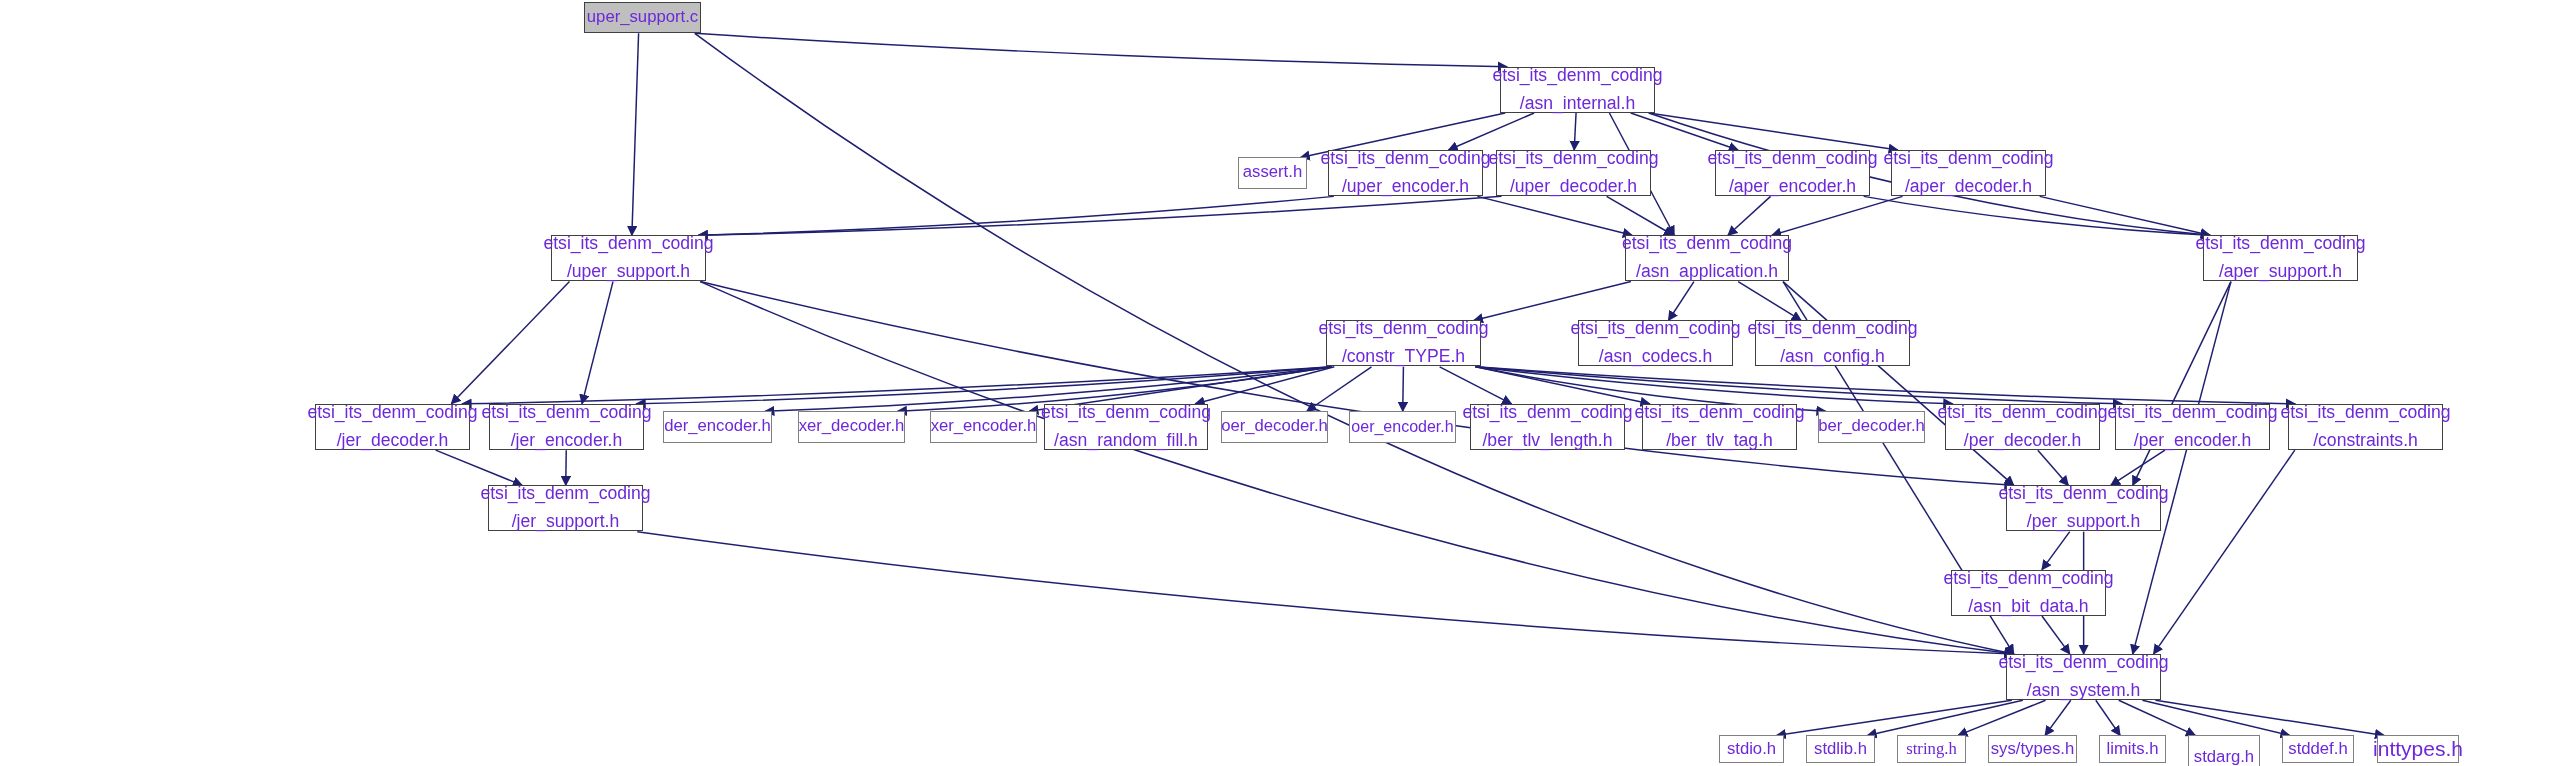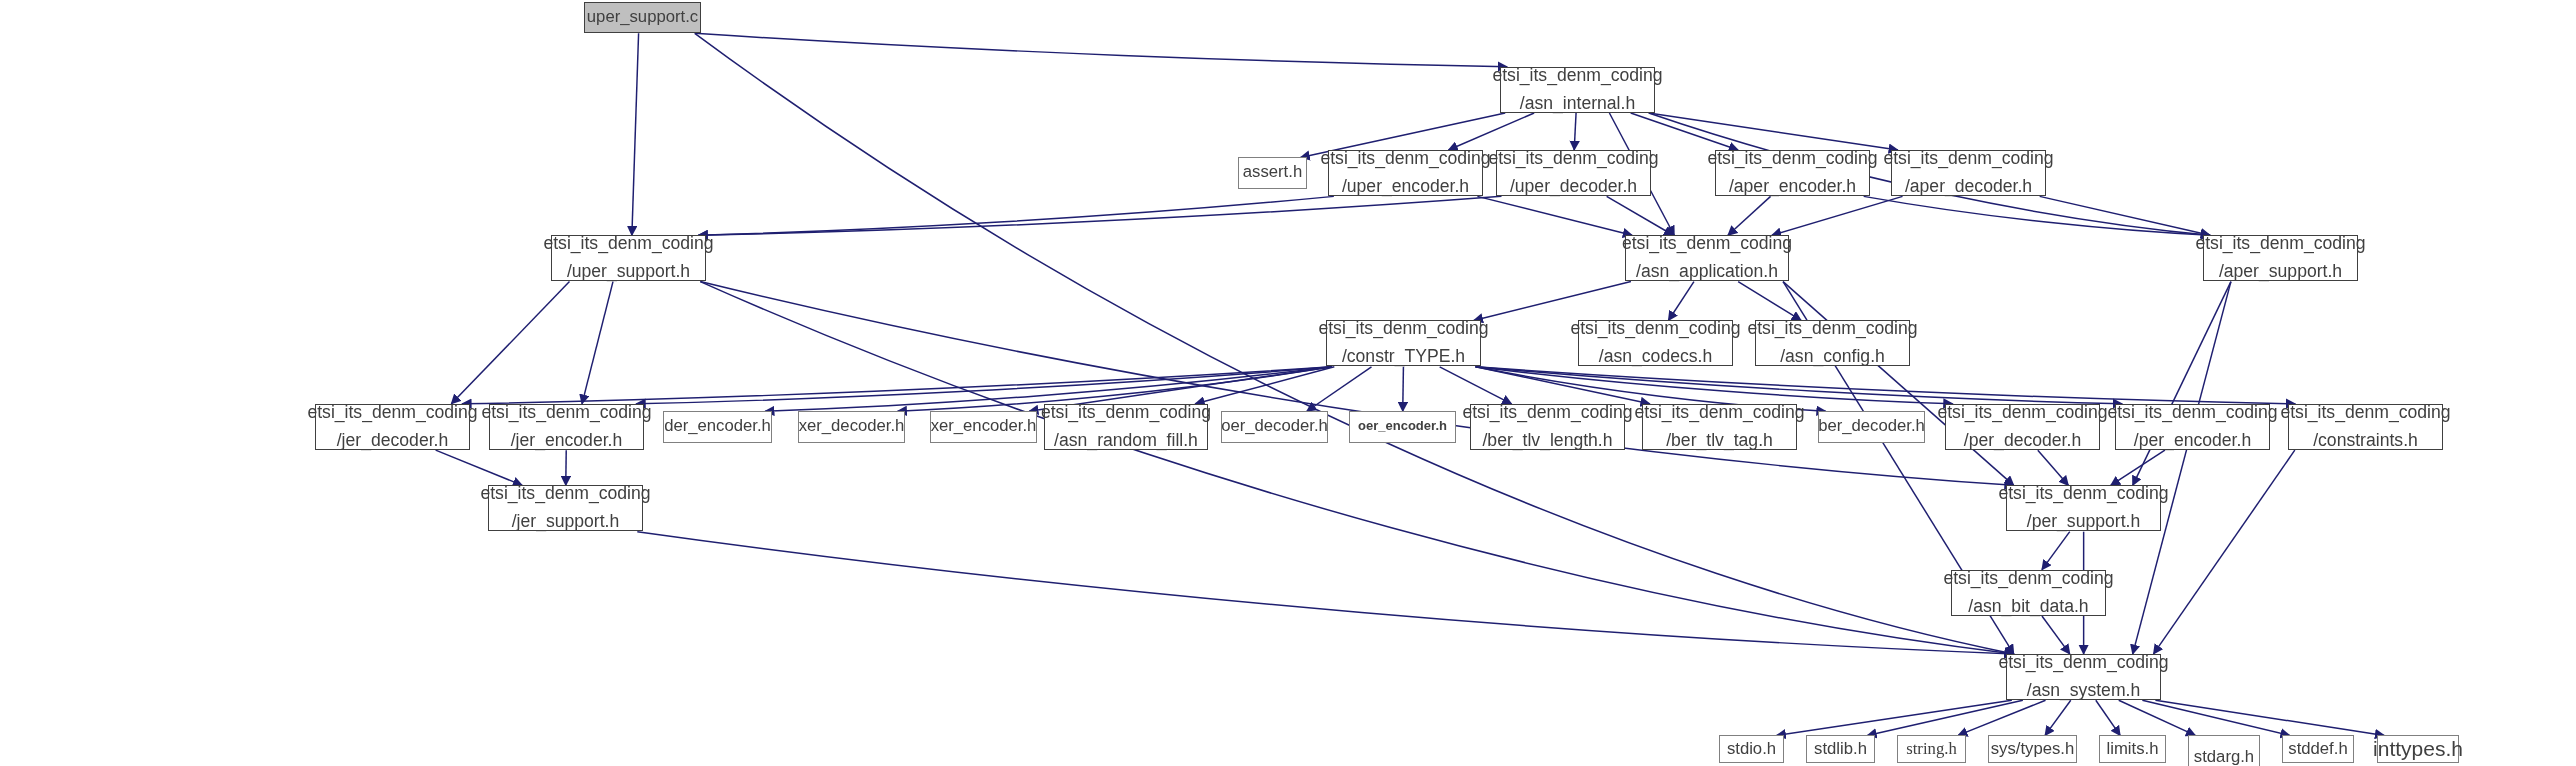--- a/index.html
+++ b/index.html
@@ -16,21 +16,21 @@
   .node{
     position:absolute;
     box-sizing:border-box;
     display:flex;
     flex-direction:column;
     align-items:center;
     justify-content:center;
     text-align:center;
     background:#ffffff;
     border:0.9px solid #808080;
-    color:#404040;
+    color:#6d28d9;
     font-size:17.6px;
     line-height:1.12;
     white-space:pre;
     z-index:5;
   }
   .node.dark{border:1.9px solid #404040;gap:8px;}
   .node.root{background:#bfbfbf;border:1.9px solid #404040;}
   .node .l1,.node .l2{display:block;}
 </style>
 </head>
@@ -120,21 +120,21 @@
       <div class="node dark" style="left: 1326px; top: 320px; width: 155px; height: 46px;"><span class="l1">etsi_its_denm_coding</span><span class="l2">/constr_TYPE.h</span></div>
       <div class="node dark" style="left: 1578px; top: 320px; width: 155px; height: 46px;"><span class="l1">etsi_its_denm_coding</span><span class="l2">/asn_codecs.h</span></div>
       <div class="node dark" style="left: 1755px; top: 320px; width: 155px; height: 46px;"><span class="l1">etsi_its_denm_coding</span><span class="l2">/asn_config.h</span></div>
       <div class="node dark" style="left: 315px; top: 404px; width: 155px; height: 46px;"><span class="l1">etsi_its_denm_coding</span><span class="l2">/jer_decoder.h</span></div>
       <div class="node dark" style="left: 489px; top: 404px; width: 155px; height: 46px;"><span class="l1">etsi_its_denm_coding</span><span class="l2">/jer_encoder.h</span></div>
       <div class="node " style="left: 663px; top: 411px; width: 109px; height: 31.5px; font-size: 16.7px;"><span class="l1">der_encoder.h</span></div>
       <div class="node " style="left: 798px; top: 411px; width: 107px; height: 31.5px; font-size: 16.7px;"><span class="l1">xer_decoder.h</span></div>
       <div class="node " style="left: 930px; top: 411px; width: 107px; height: 31.5px; font-size: 16.7px;"><span class="l1">xer_encoder.h</span></div>
       <div class="node dark" style="left: 1044px; top: 404px; width: 164px; height: 46px;"><span class="l1">etsi_its_denm_coding</span><span class="l2">/asn_random_fill.h</span></div>
       <div class="node " style="left: 1221px; top: 411px; width: 107px; height: 31.5px; font-size: 16.7px;"><span class="l1">oer_decoder.h</span></div>
-      <div class="node " style="left: 1349px; top: 411px; width: 107px; height: 31.5px; font-size: 13px; font-weight: bold;"><span class="l1">oer_encoder.h</span></div>
+      <div class="node " style="left: 1349px; top: 411px; width: 107px; height: 31.5px; font-size: 16px;"><span class="l1">oer_encoder.h</span></div>
       <div class="node dark" style="left: 1470px; top: 404px; width: 155px; height: 46px;"><span class="l1">etsi_its_denm_coding</span><span class="l2">/ber_tlv_length.h</span></div>
       <div class="node dark" style="left: 1642px; top: 404px; width: 155px; height: 46px;"><span class="l1">etsi_its_denm_coding</span><span class="l2">/ber_tlv_tag.h</span></div>
       <div class="node " style="left: 1818px; top: 411px; width: 107px; height: 31.5px; font-size: 16.7px;"><span class="l1">ber_decoder.h</span></div>
       <div class="node dark" style="left: 1945px; top: 404px; width: 155px; height: 46px;"><span class="l1">etsi_its_denm_coding</span><span class="l2">/per_decoder.h</span></div>
       <div class="node dark" style="left: 2115px; top: 404px; width: 155px; height: 46px;"><span class="l1">etsi_its_denm_coding</span><span class="l2">/per_encoder.h</span></div>
       <div class="node dark" style="left: 2288px; top: 404px; width: 155px; height: 46px;"><span class="l1">etsi_its_denm_coding</span><span class="l2">/constraints.h</span></div>
       <div class="node dark" style="left: 488px; top: 485px; width: 155px; height: 46px;"><span class="l1">etsi_its_denm_coding</span><span class="l2">/jer_support.h</span></div>
       <div class="node dark" style="left: 2006px; top: 485px; width: 155px; height: 46px;"><span class="l1">etsi_its_denm_coding</span><span class="l2">/per_support.h</span></div>
       <div class="node dark" style="left: 1951px; top: 570px; width: 155px; height: 46px;"><span class="l1">etsi_its_denm_coding</span><span class="l2">/asn_bit_data.h</span></div>
       <div class="node dark" style="left: 2006px; top: 654px; width: 155px; height: 46px;"><span class="l1">etsi_its_denm_coding</span><span class="l2">/asn_system.h</span></div>

